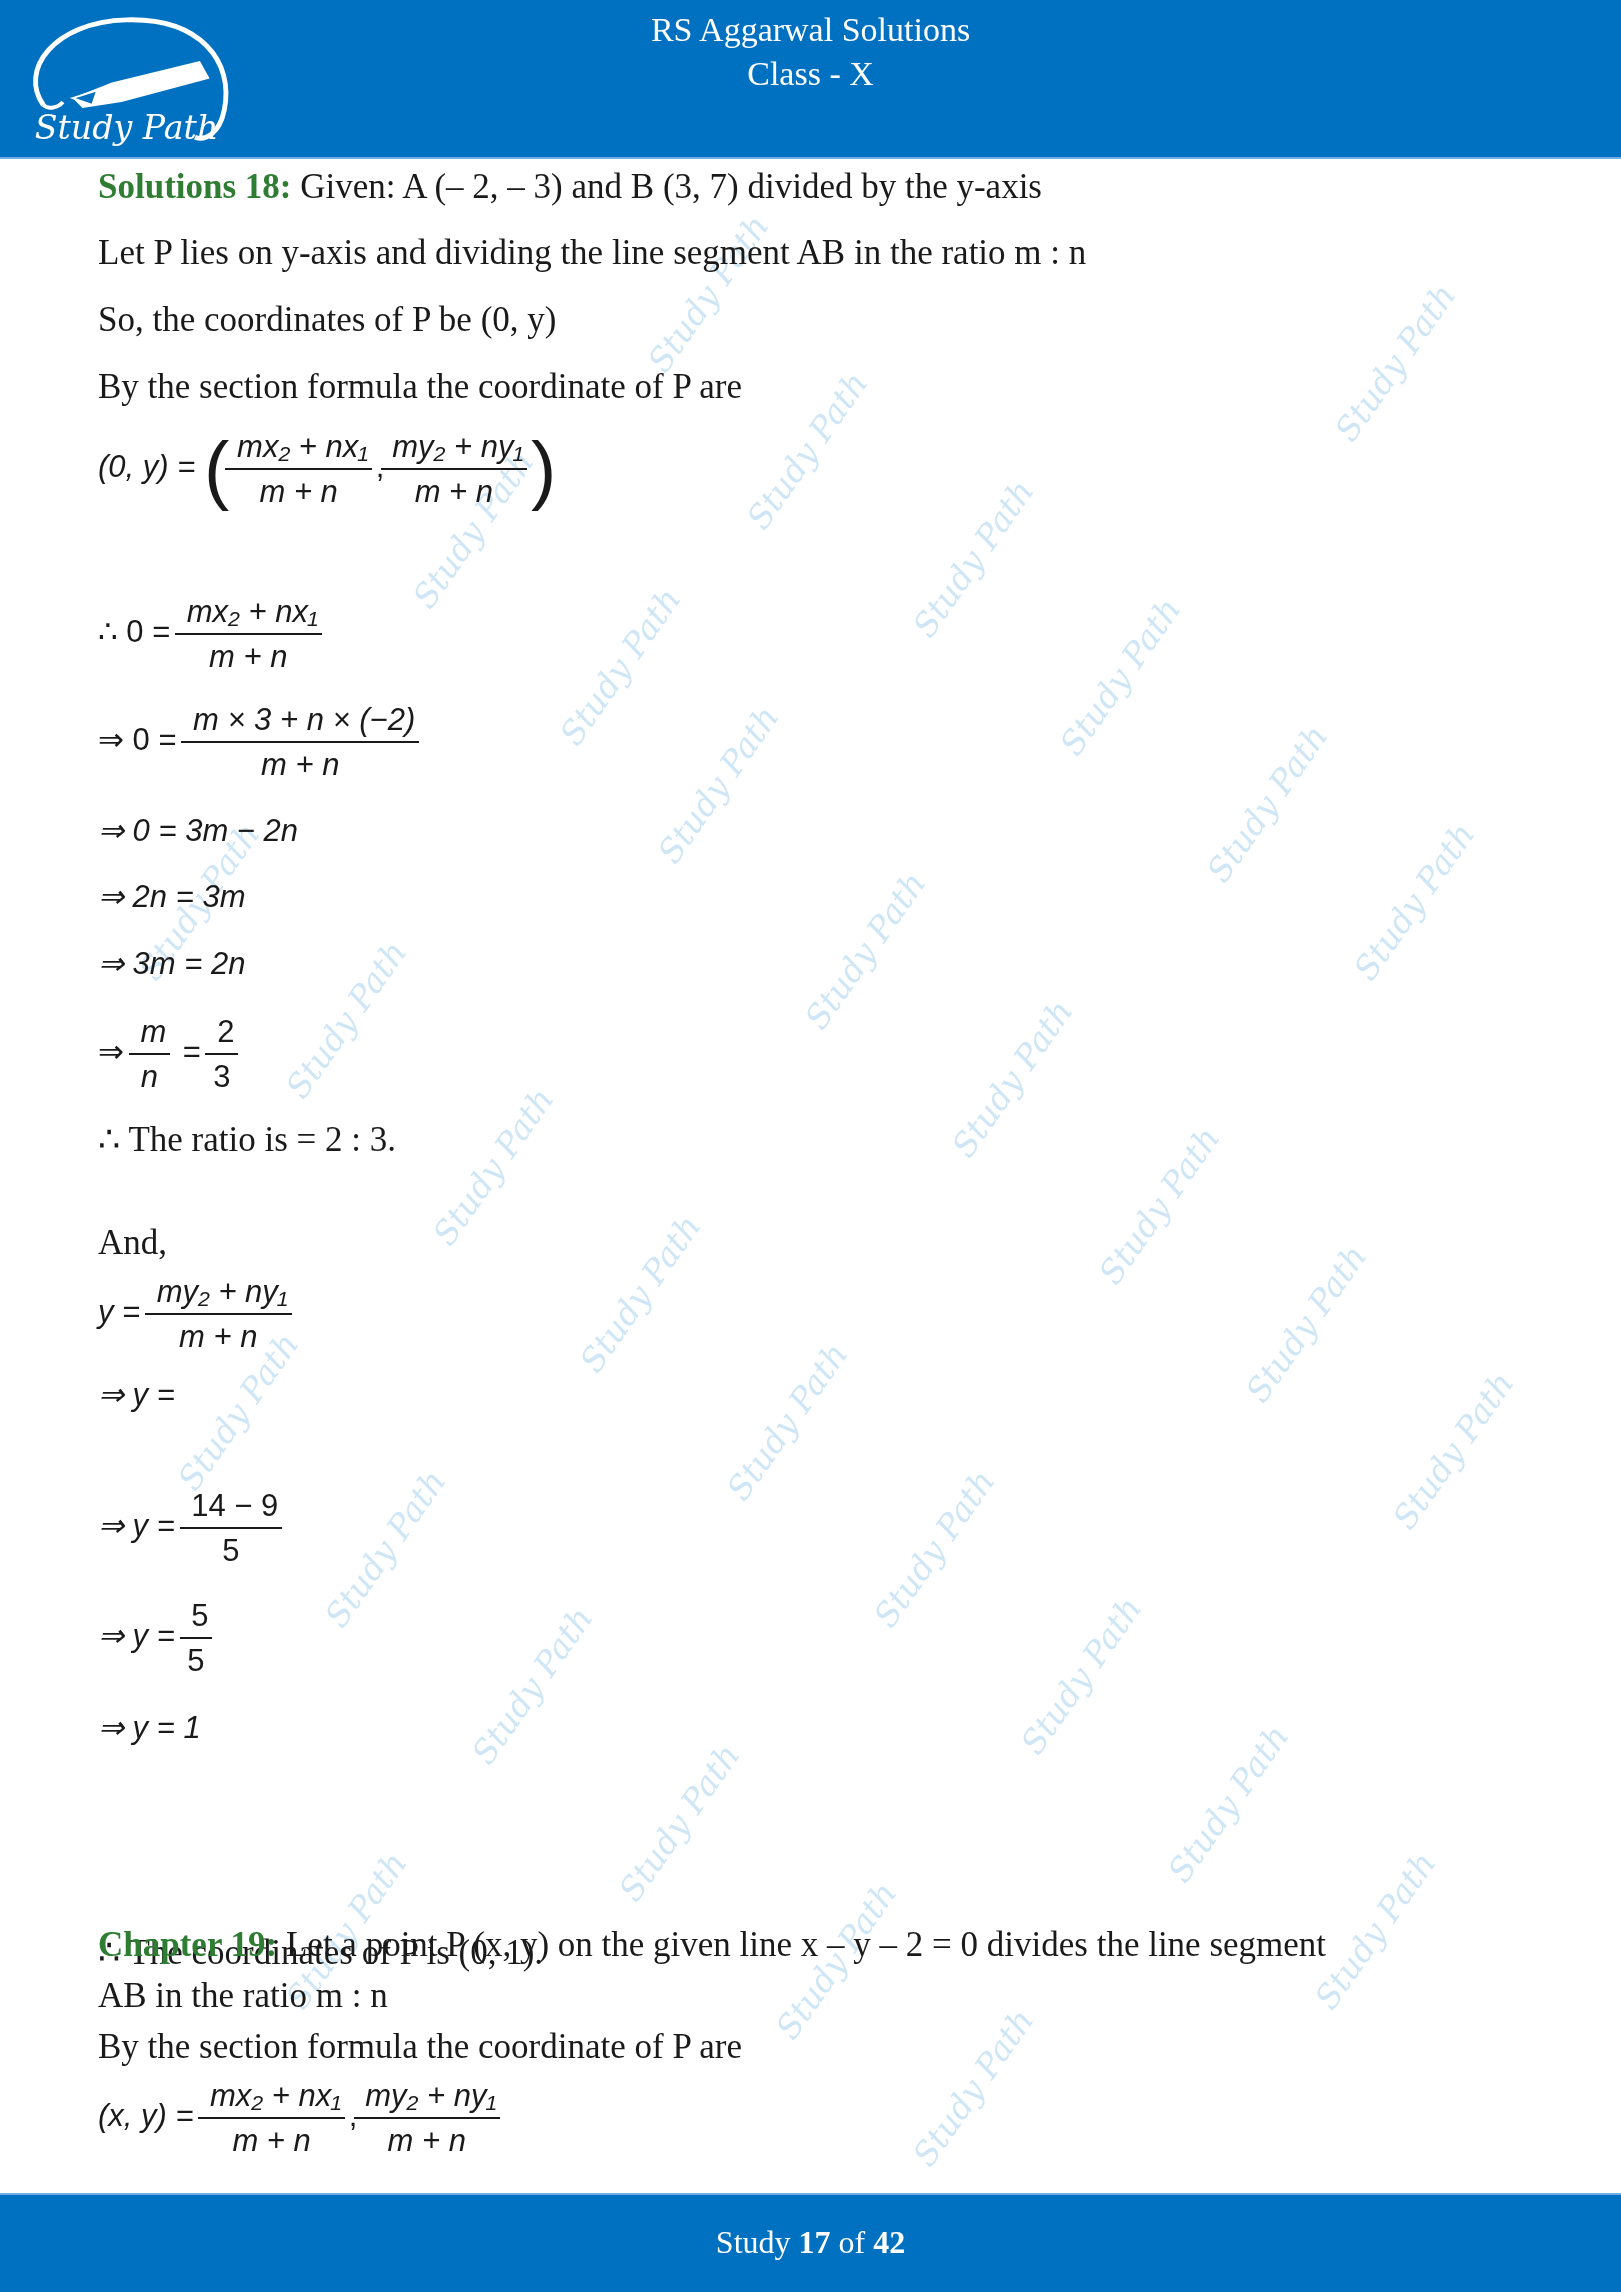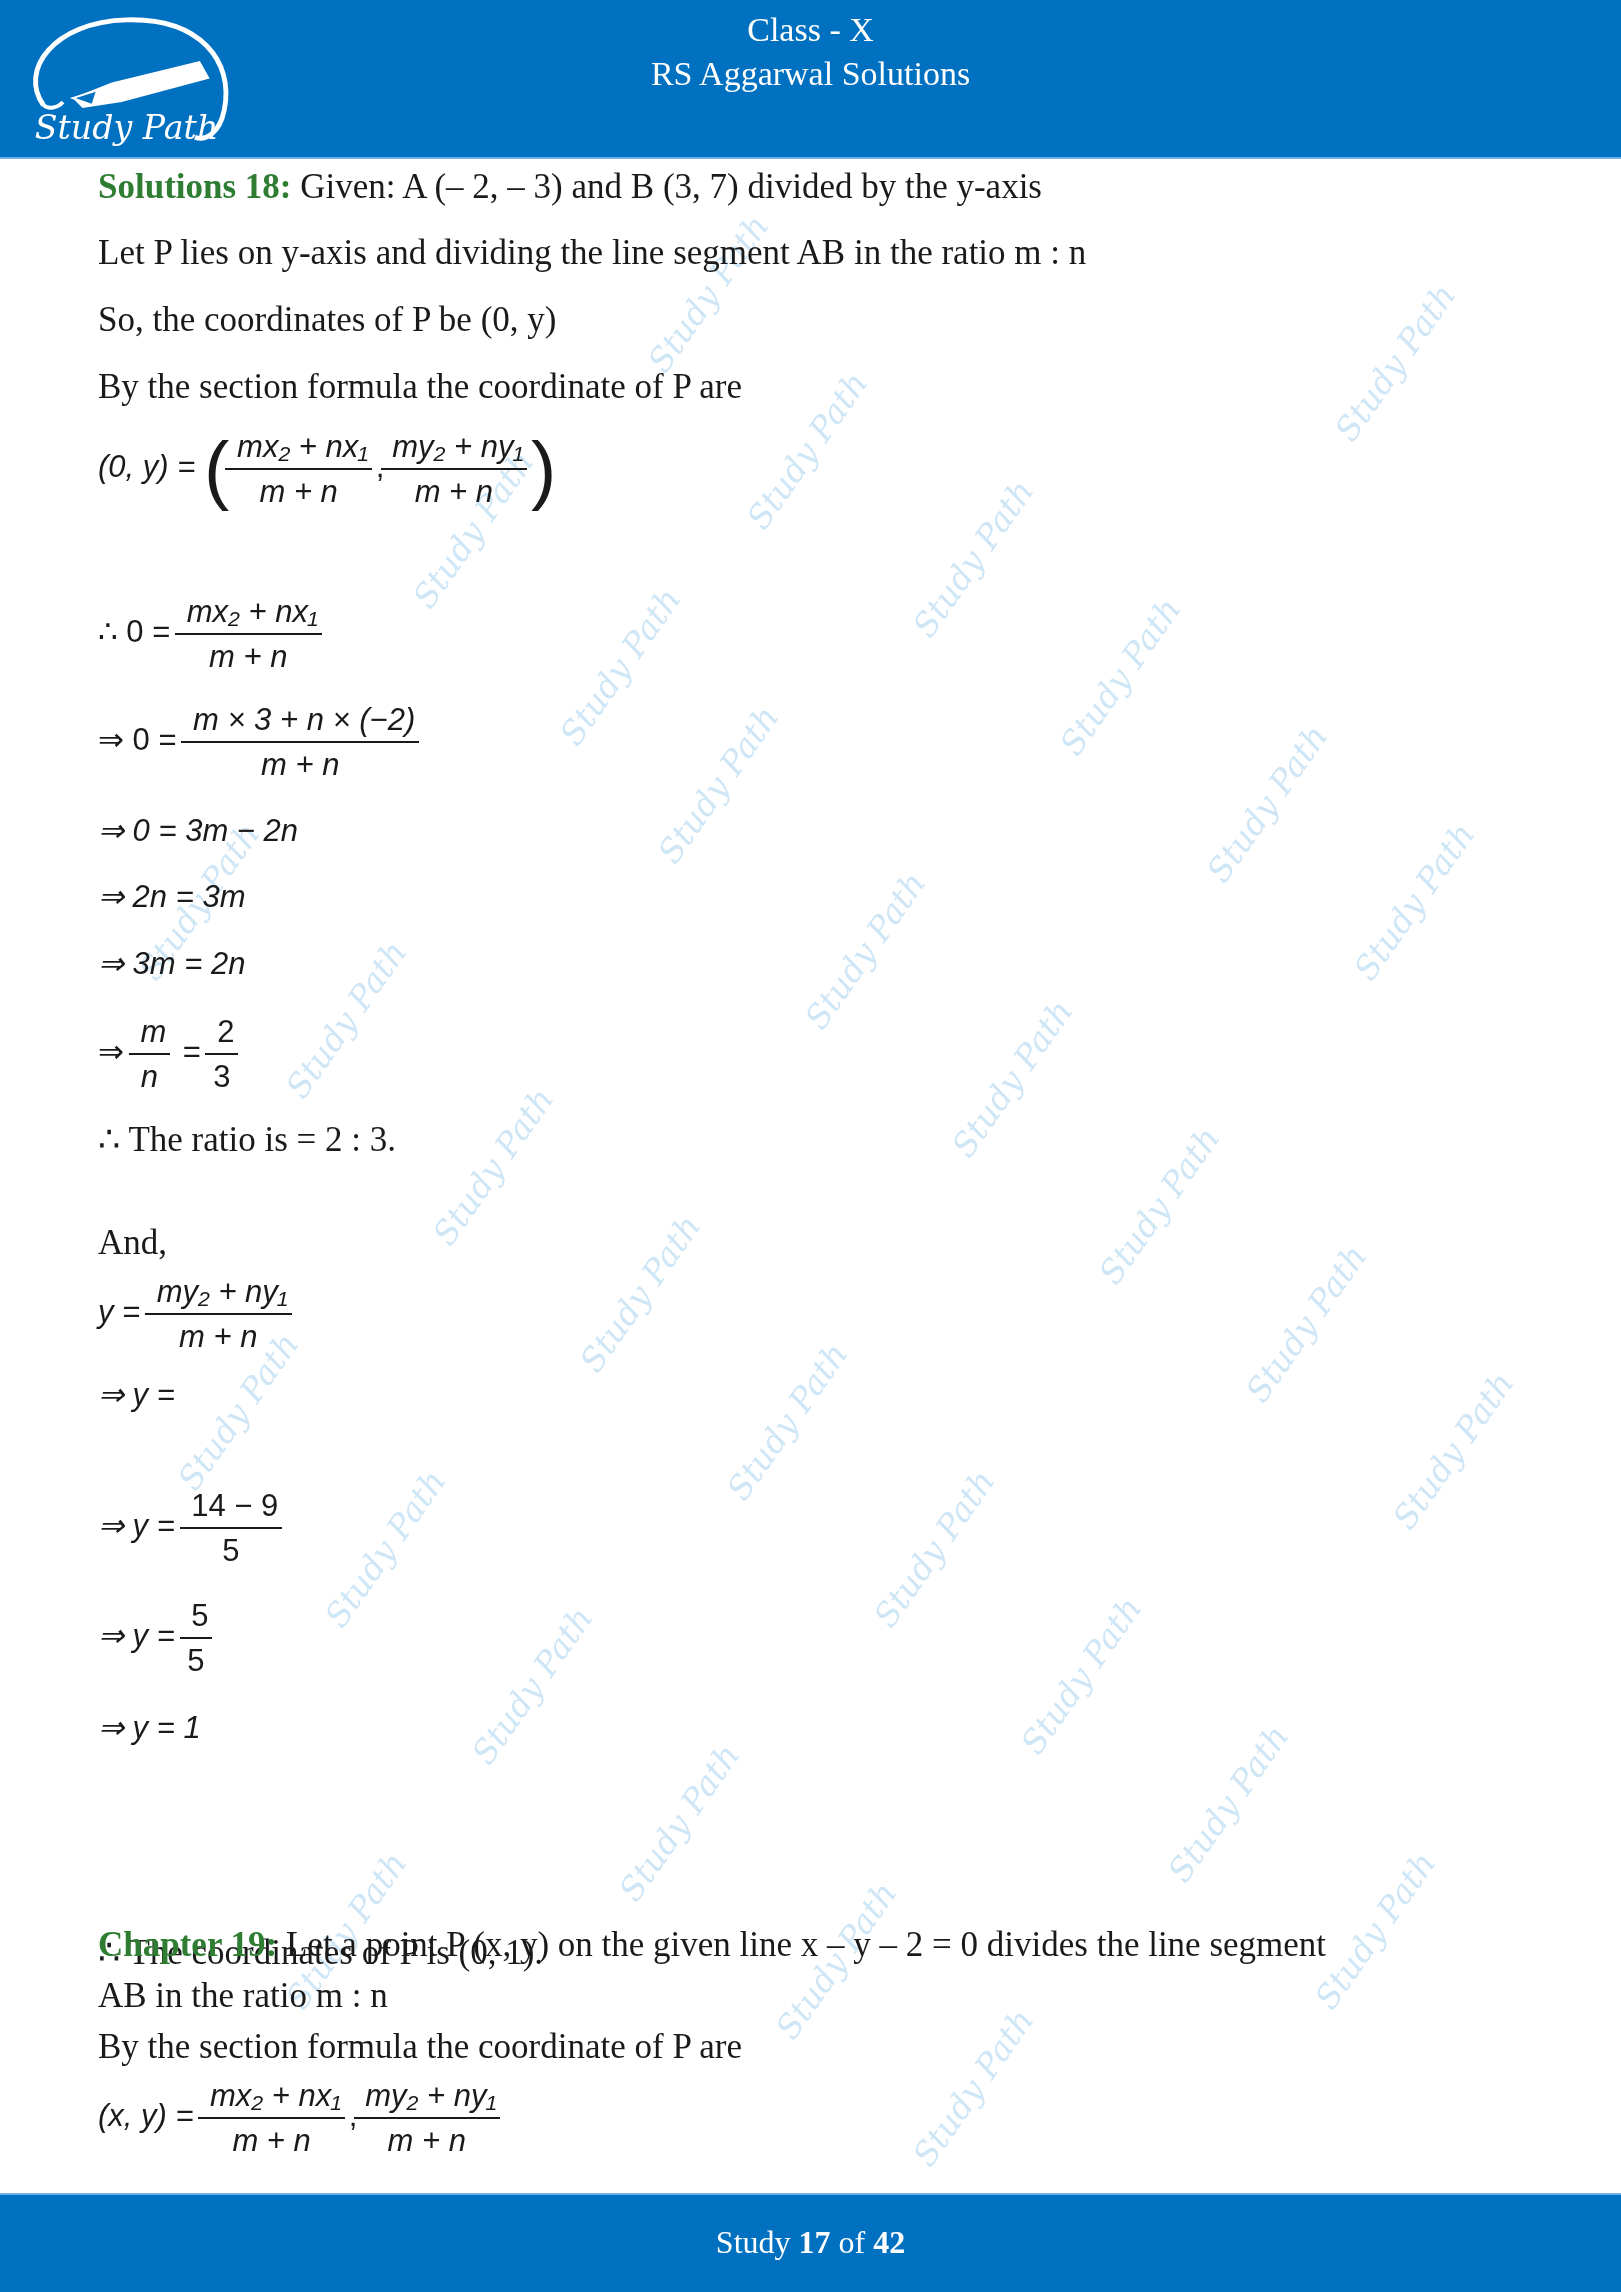--- a/index.html
+++ b/index.html
@@ -32,22 +32,22 @@
 
 <div class="header">
   <svg class="logo" viewBox="0 0 230 140">
     <path d="M30 95 C5 60 40 10 115 8 C190 6 225 50 215 100 C210 125 195 132 185 128" fill="none" stroke="#fff" stroke-width="5"></path>
     <path d="M30 95 C35 100 45 98 50 92" fill="none" stroke="#fff" stroke-width="4"></path>
     <polygon points="60,88 100,72 190,50 200,68 110,92 70,98" fill="#fff"></polygon>
     <polygon points="60,88 85,80 80,95" fill="#0070c0" stroke="#fff" stroke-width="2"></polygon>
     <text x="115" y="130" text-anchor="middle" fill="#fff" font-family="DejaVu Serif, serif" font-style="italic" font-size="34">Study Path</text>
   </svg>
   <div class="titles">
+    <div>RS Aggarwal Solutions</div>
     <div>Class - X</div>
-    <div>RS Aggarwal Solutions</div>
   </div>
 </div>
 
 <div>
   <span class="wm" style="left:617px;top:274px">Study Path</span>
   <span class="wm" style="left:1304px;top:343px">Study Path</span>
   <span class="wm" style="left:716px;top:431px">Study Path</span>
   <span class="wm" style="left:382px;top:510px">Study Path</span>
   <span class="wm" style="left:882px;top:539px">Study Path</span>
   <span class="wm" style="left:529px;top:647px">Study Path</span>

